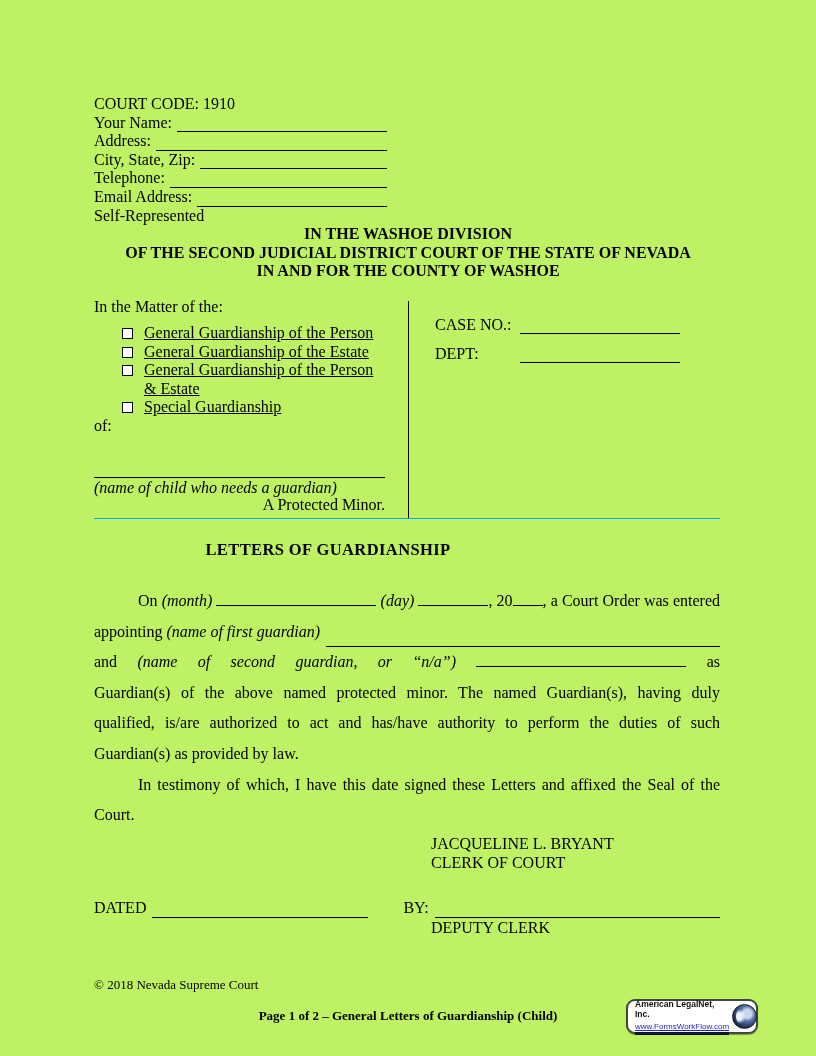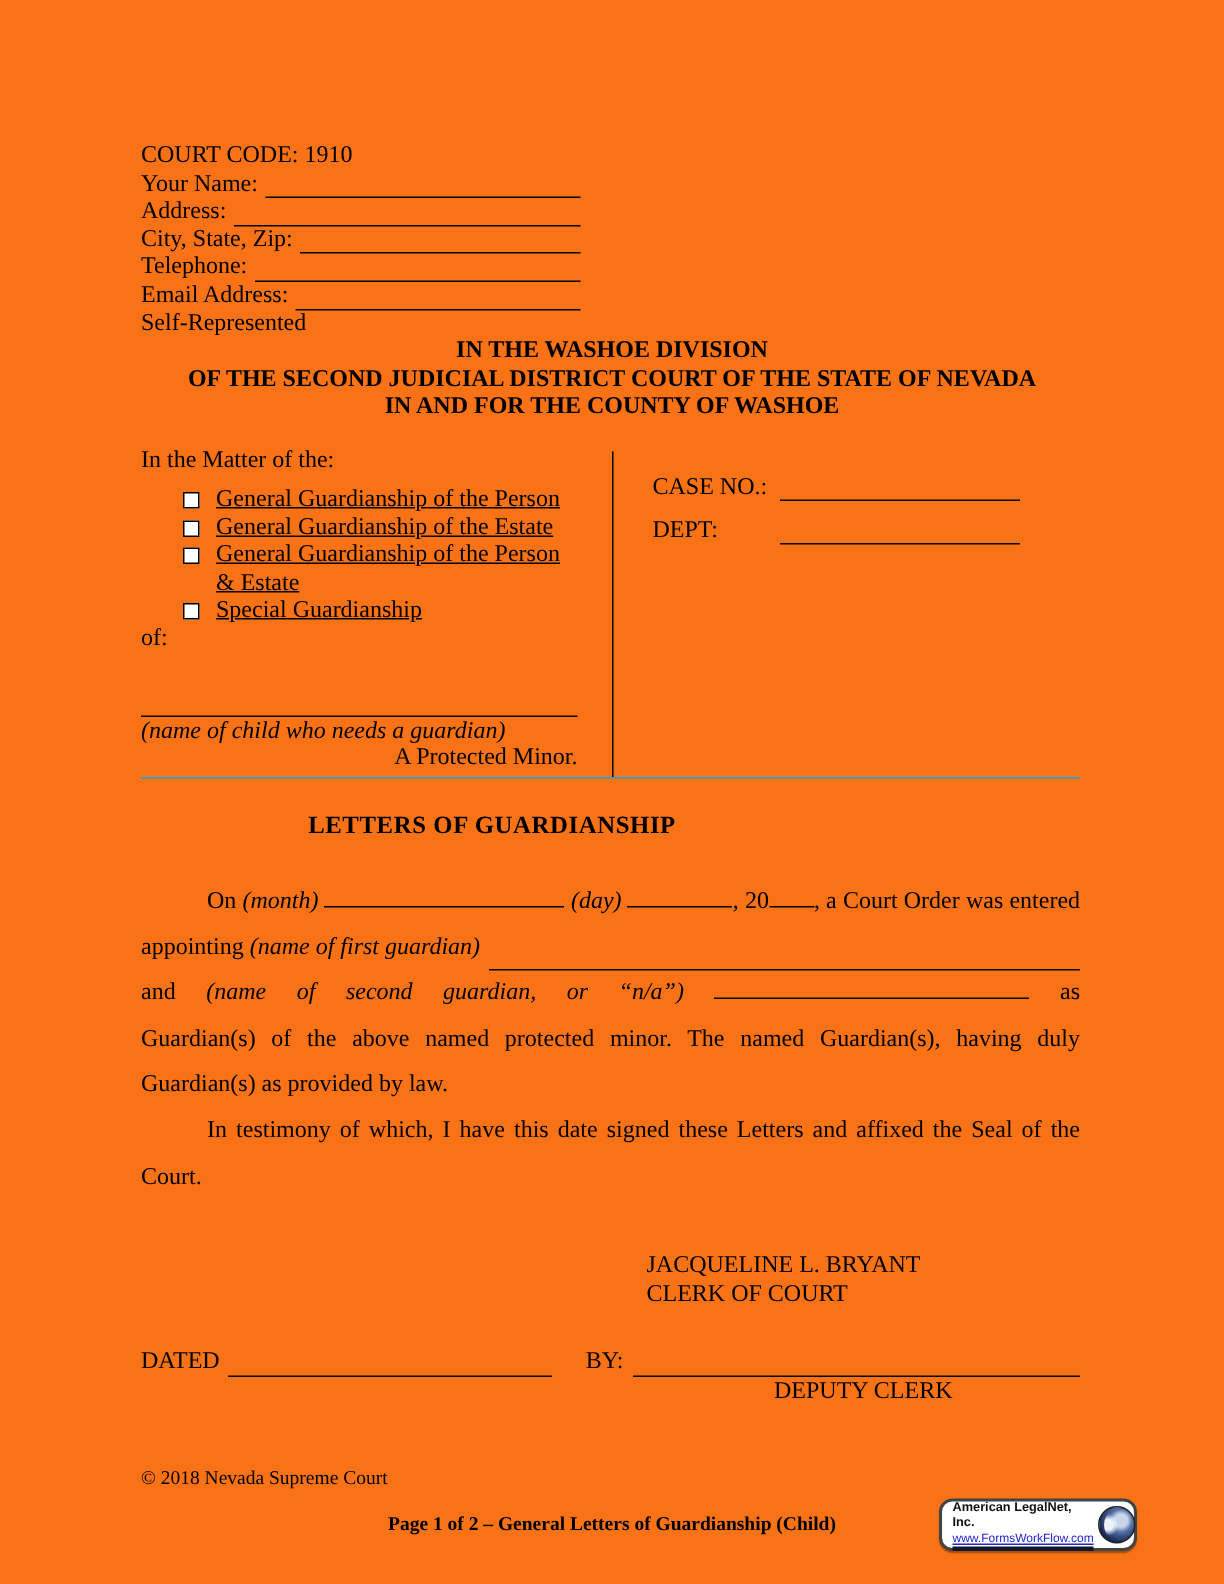--- a/index.html
+++ b/index.html
@@ -1,19 +1,19 @@
 <!DOCTYPE html>
 <html><head>
 <meta charset="utf-8">
 <style>
   * { margin:0; padding:0; box-sizing:border-box; }
   html,body { background:#888; }
   .page {
     position:relative; width:816px; height:1056px; margin:0 auto;
-    background:#f97316; color:#000;
+    background:#bef264; color:#000;
     font-family:"Liberation Serif", serif; font-size:16px; line-height:18.6px;
     overflow:hidden;
   }
   .it { font-style:italic; }
 
   
   .blank { display:inline-block; border-bottom:1px solid #000; height:14px; vertical-align:baseline; }
   .w160 { width:160px; } .w70 { width:70px; } .w30 { width:30px; } .w210 { width:210px; }
   .grow { flex:1 1 auto; }
 
@@ -56,23 +56,23 @@
   .bline .blank { height:13px; }
 
   
   .sig-block { position:absolute; left:431px; top:835px; line-height:18.6px; }
 
   
   .dated-block { position:absolute; left:94px; top:898px; width:626px; }
   .dated-row { display:flex; align-items:flex-end; height:20px; }
   .dated-row .blank { height:17px; }
   .dated-row .d1 { width:216px; margin-left:6px; }
-  .dated-row .bylab { margin-left:22px; }
+  .dated-row .bylab { margin-left:35px; }
   .dated-row .d2 { flex:1 1 auto; margin-left:6px; }
-  .deputy { margin-left:337px; line-height:19px;text-align:center; }
+  .deputy { margin-left:337px; line-height:19px; }
 
   
   .copyright { position:absolute; left:94px; top:976px; font-size:13px; }
   .page-info { position:absolute; left:0; top:1007px; width:816px; text-align:center; font-size:13px;font-weight:bold; }
   .badge {
     position:absolute; left:626px; top:999px; width:132px; height:35px;
     border:2px solid #444; border-radius:9px; background:#fff;
     display:flex; align-items:center; padding:2px 4px 2px 7px;
     box-shadow:0 1px 1px rgba(0,0,0,.35);
   }
@@ -168,20 +168,21 @@
   <div class="doc-title">LETTERS OF GUARDIANSHIP</div>
 
   <div class="body-text">
     <div class="bline jline indent"><span>On</span> <span class="it">(month)</span> <span class="blank w160"></span> <span class="it">(day)</span> <span class="blank w70"></span><span>, 20</span><span class="blank w30"></span><span>, a Court Order was entered</span></div>
     <div class="bline flexline">
       <span>appointing</span>&nbsp;<span class="it">(name of first guardian)</span>
       <span class="blank grow"></span>
     </div>
     <div class="bline jline"><span>and</span> <span class="it">(name of second guardian, or “n/a”)</span> <span class="blank w210"></span> <span>as</span></div>
     <div class="bline jline">Guardian(s) of the above named protected minor.  The named Guardian(s), having duly</div>
+    <div class="bline jline">qualified, is/are authorized to act and has/have authority to perform the duties of such</div>
     <div class="bline">Guardian(s) as provided by law.</div>
     <div class="bline jline indent">In testimony of which, I have this date signed these Letters and affixed the Seal of the</div>
     <div class="bline">Court.</div>
   </div>
 
   <div class="sig-block">
     <div>JACQUELINE L. BRYANT</div>
     <div>CLERK OF COURT</div>
   </div>
 

